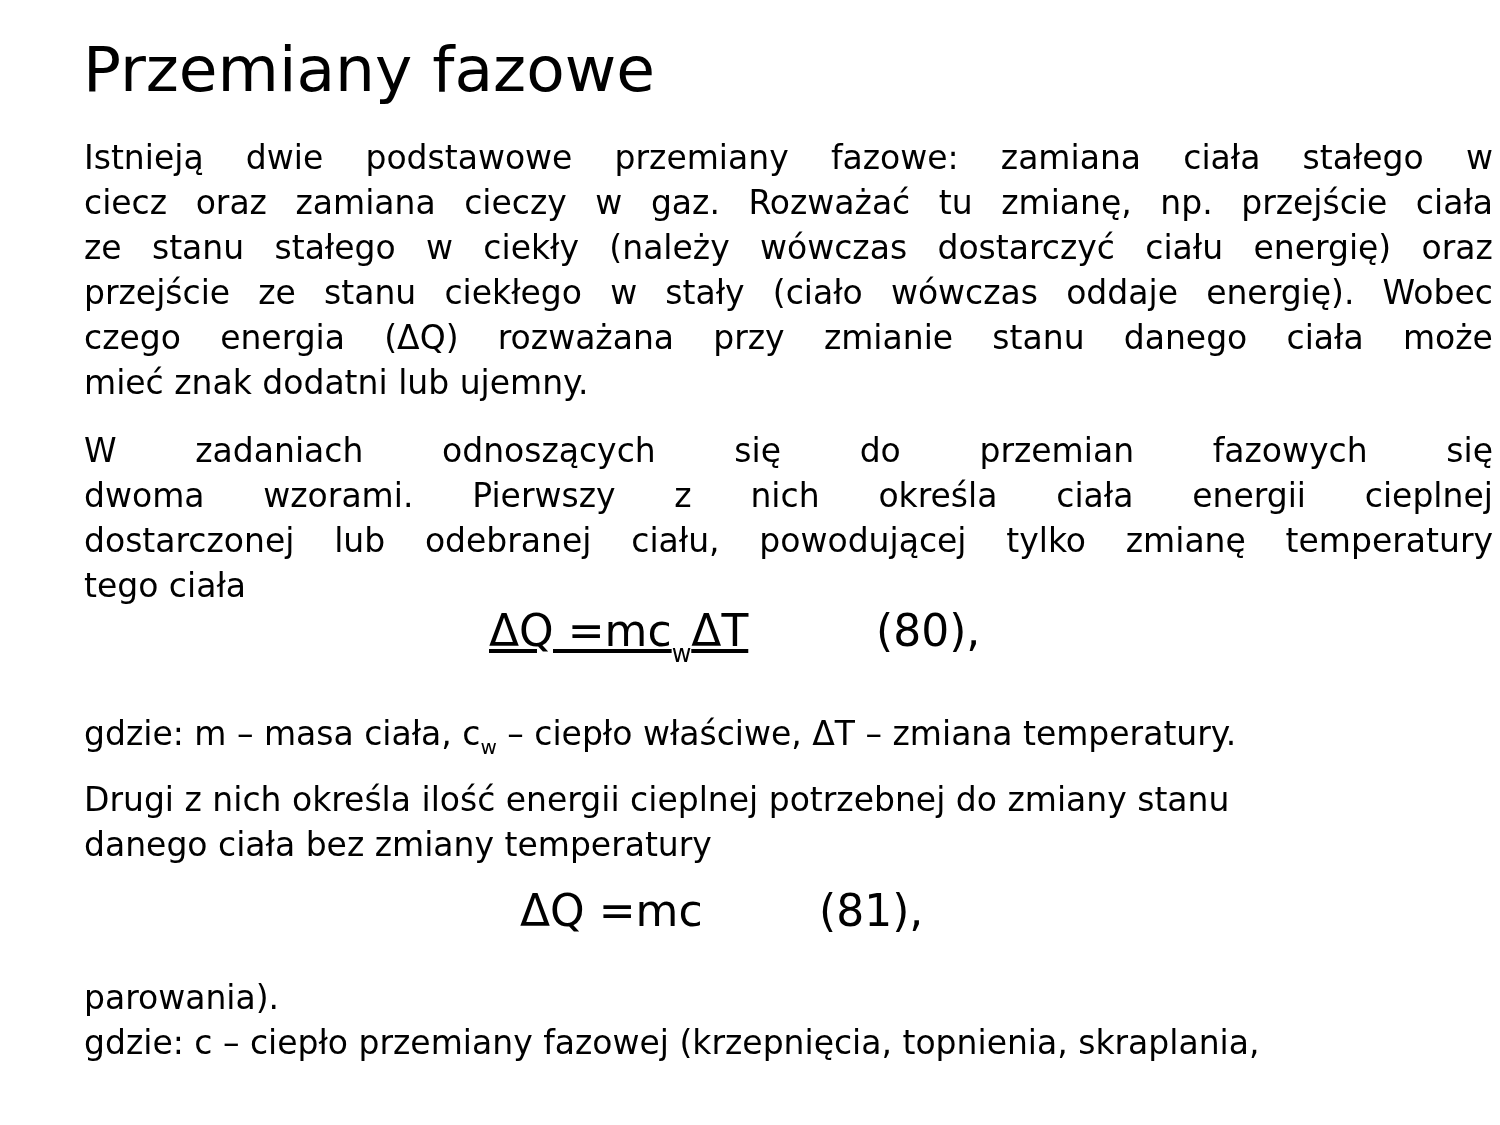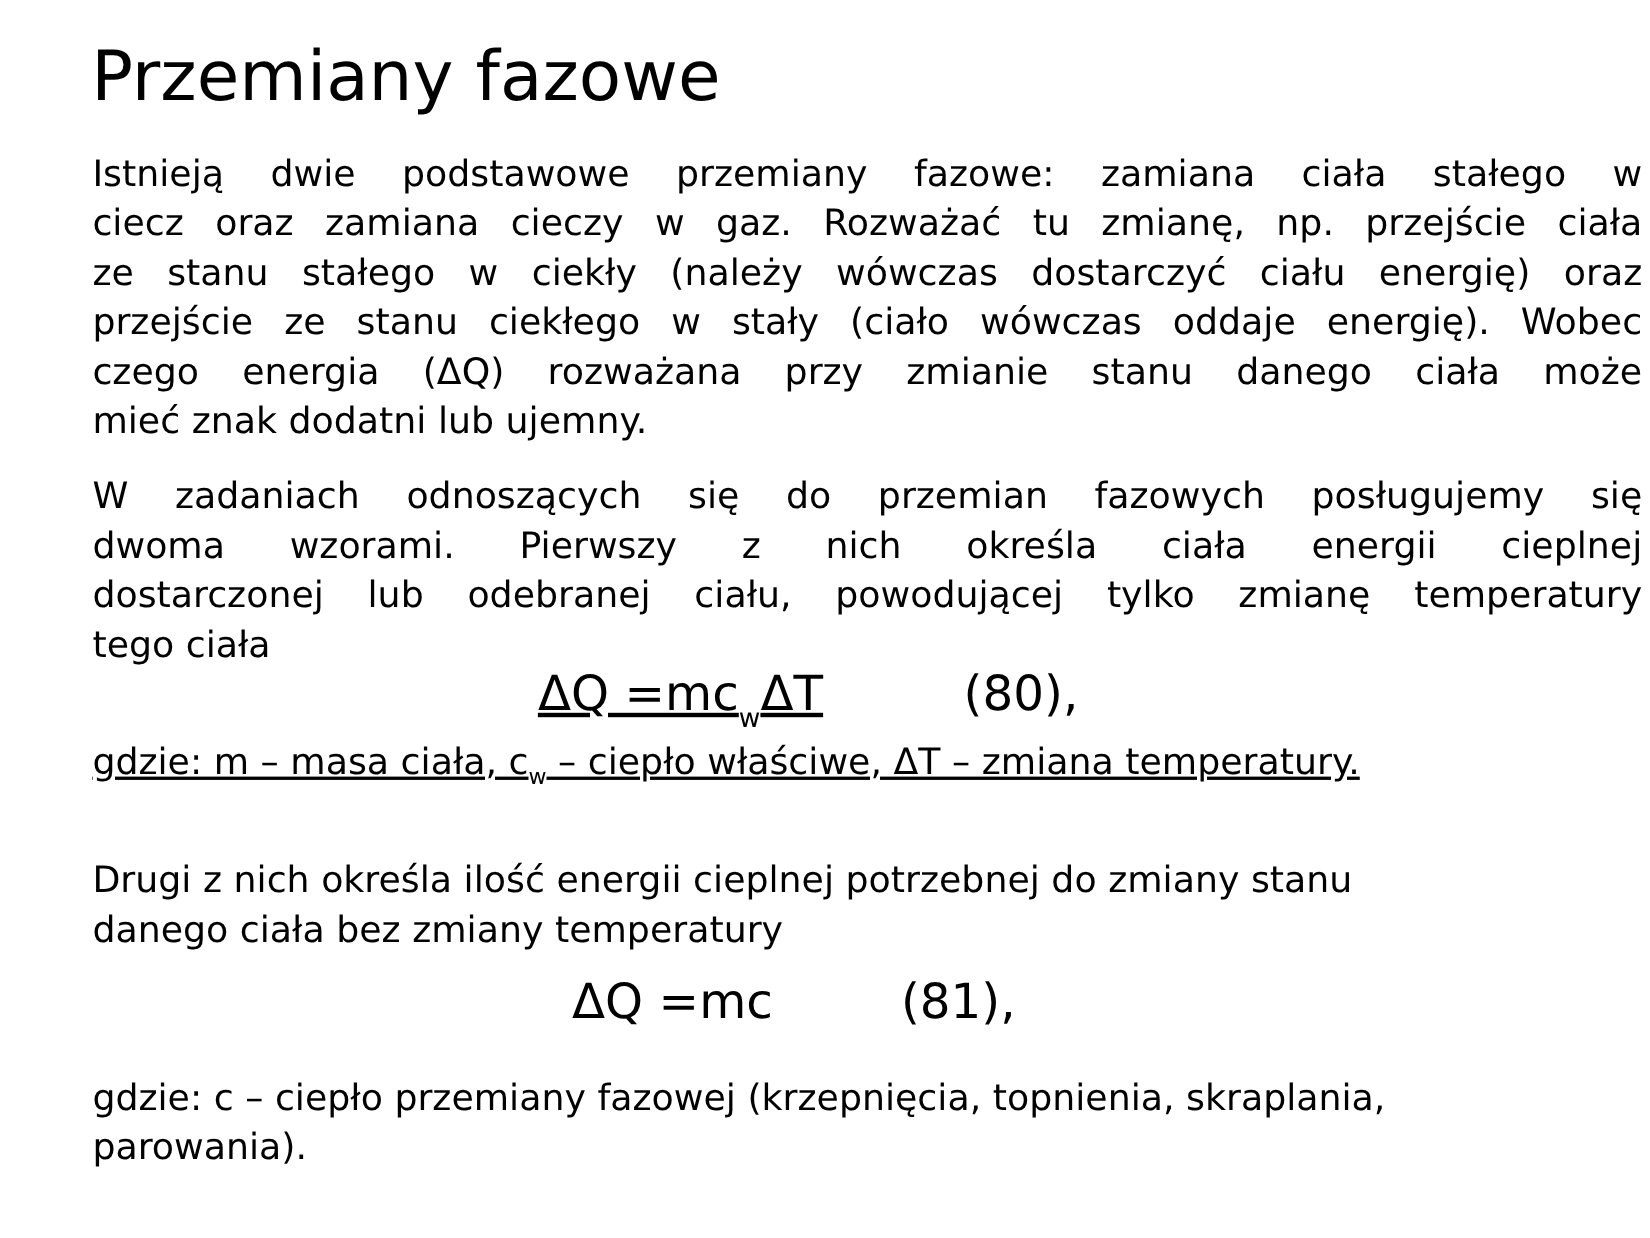--- a/index.html
+++ b/index.html
@@ -149,21 +149,20 @@
 
   <div class="para" style="top:428px;">
     <div class="jflex">
         <span>W</span>
         <span>zadaniach</span>
         <span>odnoszących</span>
         <span>się</span>
         <span>do</span>
         <span>przemian</span>
         <span>fazowych</span>
-        <span>posługujemy</span>
         <span>się</span>
       </div>
     <div class="jflex">
         <span>dwoma</span>
         <span>wzorami.</span>
         <span>Pierwszy</span>
         <span>z</span>
         <span>nich</span>
         <span>określa</span>
         <span>ciała</span>
@@ -181,34 +180,34 @@
         <span>temperatury</span>
       </div>
     <div class="lline">tego ciała</div>
   </div>
 
   <div class="formula" style="left:450px; top:603px;text-decoration:underline;">
     <span>ΔQ =mc</span><span class="sub">w</span><span>ΔT</span>
     <span class="eqno" style="position:absolute; left:387px; top:0;">(80),</span>
   </div>
 
-  <div class="para" style="top:670px;text-decoration:underline;">
+  <div class="para" style="top:711px;">
     <div class="lline">
       <span>gdzie: m – masa ciała, c</span><span class="inline-sub">w</span><span> – ciepło właściwe, ΔT – zmiana temperatury.</span>
     </div>
   </div>
 
   <div class="para" style="top:777px;">
     <div class="lline">Drugi z nich określa ilość energii cieplnej potrzebnej do zmiany stanu</div>
     <div class="lline">danego ciała bez zmiany temperatury</div>
   </div>
 
   <div class="formula" style="left:481px; top:883px;">
     <span>ΔQ =mc</span>
     <span class="eqno" style="position:absolute; left:299px; top:0;">(81),</span>
   </div>
 
   <div class="para" style="top:975px;">
+    <div class="lline">parowania).</div>
     <div class="lline">gdzie: c – ciepło przemiany fazowej (krzepnięcia, topnienia, skraplania,</div>
-    <div class="lline">parowania).</div>
   </div>
 
 </div>
 
 </body></html>

